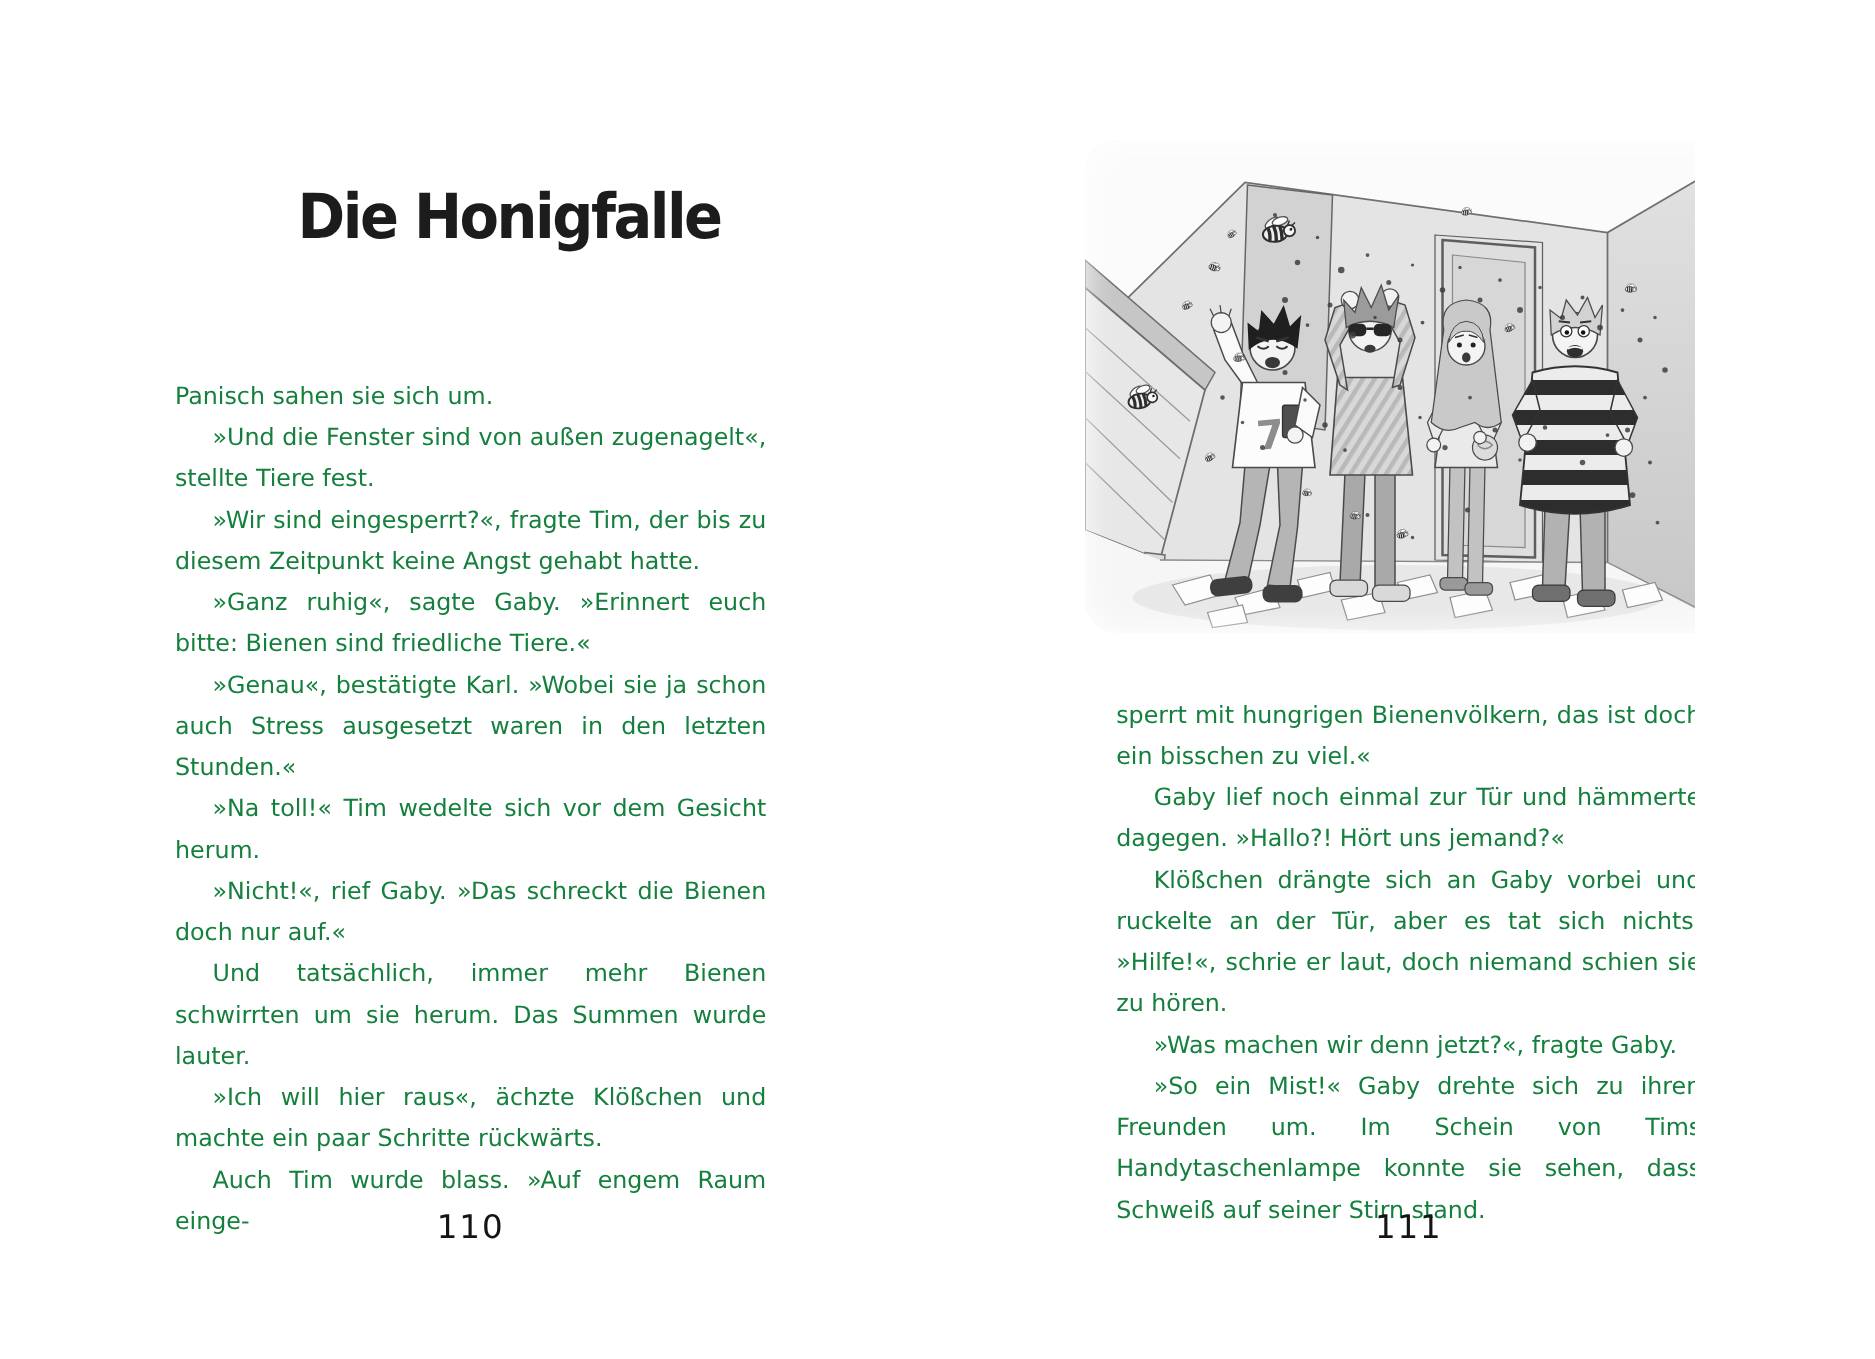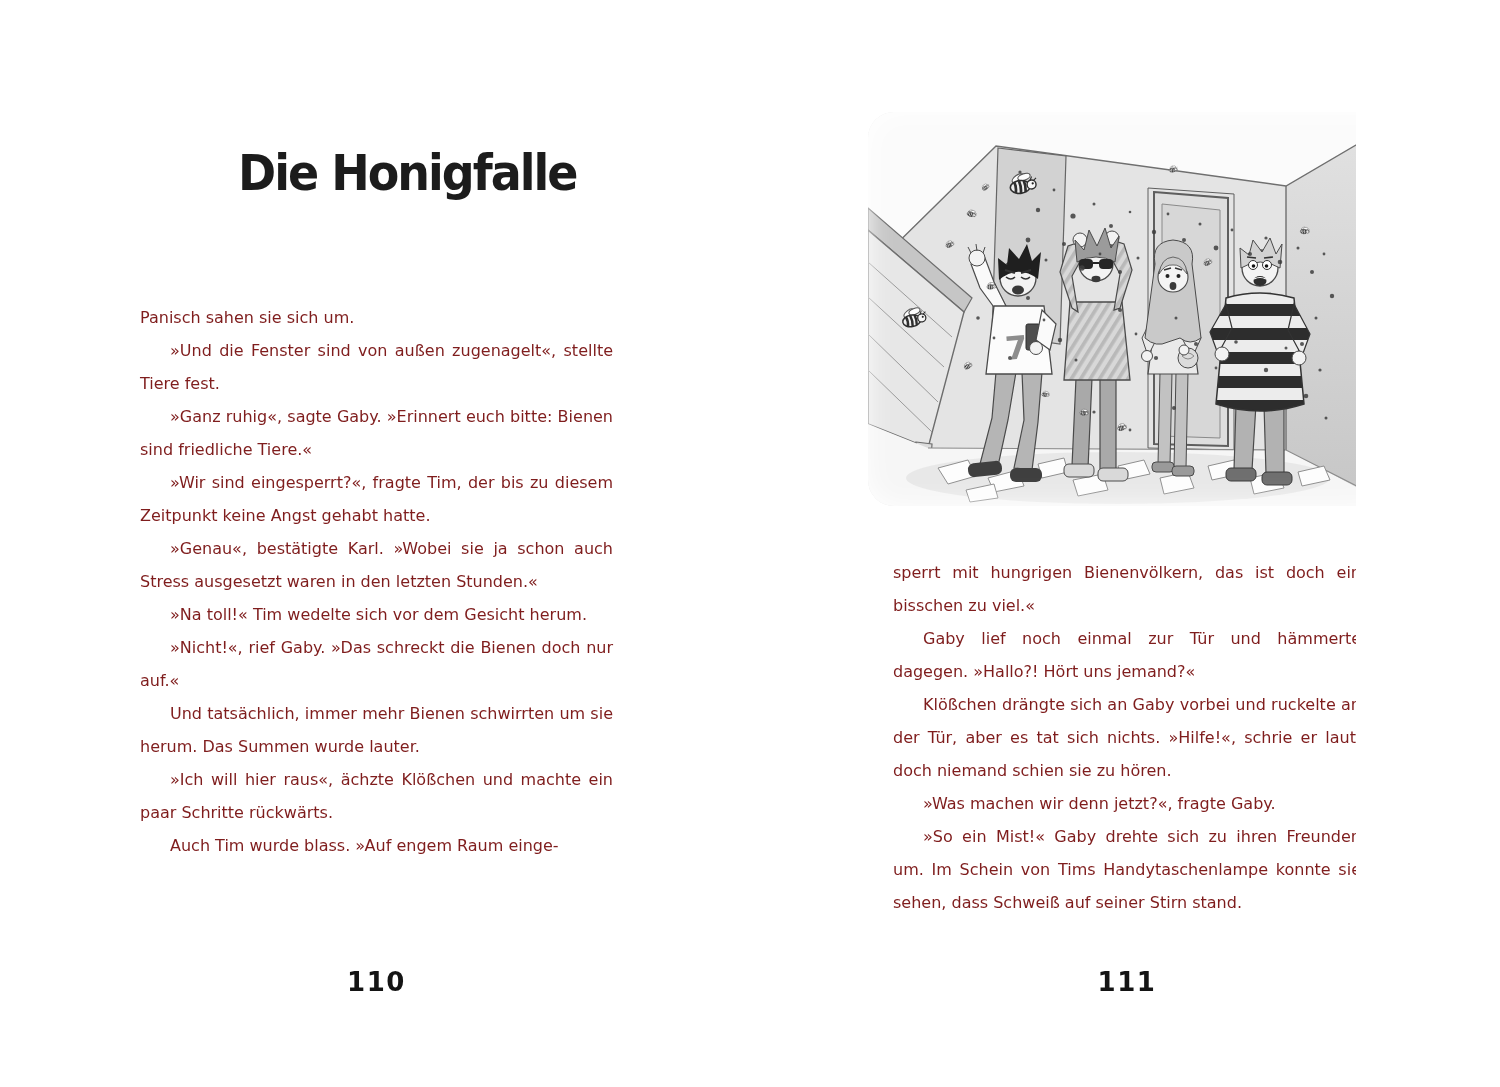--- a/index.html
+++ b/index.html
@@ -8,49 +8,49 @@
     overflow:hidden;
     font-family:"DejaVu Sans","Liberation Sans",sans-serif;
   }
   .chapter-title {
     position:absolute; left:238px; top:148px;
     font-size:46px; font-weight:bold; letter-spacing:-2px;
     color:#1c1c1c; line-height:1; transform:scaleY(1.08); transform-origin:left top;
   }
   .bodycol {
     position:absolute; width:473px;
-    font-size:16px; line-height:33px; color:#7f1d1d;
+    font-size:19px; line-height:33px; color:#15803d;
     text-align:justify; text-justify:inter-word;
   }
   .bodycol p { margin:0; text-indent:30px; }
   .bodycol p:first-child { text-indent:0; }
   #left-col  { left:140px; top:301px; }
   #right-col { left:893px; top:528px; width:468px;margin-top:28px; }
   .pagenum {
     position:absolute; top:966px;
-    font-size:26px; font-weight:bold; letter-spacing:1.5px;
+    font-size:26px; font-weight:normal; letter-spacing:1.5px;
     color:#141414; text-align:center; line-height:32px;
   }
   #left-num  { left:140px; width:473px; }
   #right-num { left:893px; width:468px; }
   .illu { position:absolute; left:868px; top:112px; width:524px; height:394px; }
   .illu svg { display:block; width:100%; height:100%; }
 </style>
 </head>
 <body>
 
 <div class="spread">
 
   <div class="chapter-title">Die Honigfalle</div>
 
   <div class="bodycol" id="left-col">
     <p>Panisch sahen sie sich um.</p>
     <p>»Und die Fenster sind von außen zugenagelt«, stellte Tiere fest.</p>
+    <p>»Wir sind eingesperrt?«, fragte Tim, der bis zu diesem Zeitpunkt keine Angst gehabt hatte.</p>
     <p>»Ganz ruhig«, sagte Gaby. »Erinnert euch bitte: Bienen sind friedliche Tiere.«</p>
-    <p>»Wir sind eingesperrt?«, fragte Tim, der bis zu diesem Zeitpunkt keine Angst gehabt hatte.</p>
     <p>»Genau«, bestätigte Karl. »Wobei sie ja schon auch Stress ausgesetzt waren in den letzten Stunden.«</p>
     <p>»Na toll!« Tim wedelte sich vor dem Gesicht herum.</p>
     <p>»Nicht!«, rief Gaby. »Das schreckt die Bienen doch nur auf.«</p>
     <p>Und tatsächlich, immer mehr Bienen schwirrten um sie herum. Das Summen wurde lauter.</p>
     <p>»Ich will hier raus«, ächzte Klößchen und machte ein paar Schritte rückwärts.</p>
     <p>Auch Tim wurde blass. »Auf engem Raum einge-</p>
   </div>
 
   <div class="pagenum" id="left-num">110</div>
 

